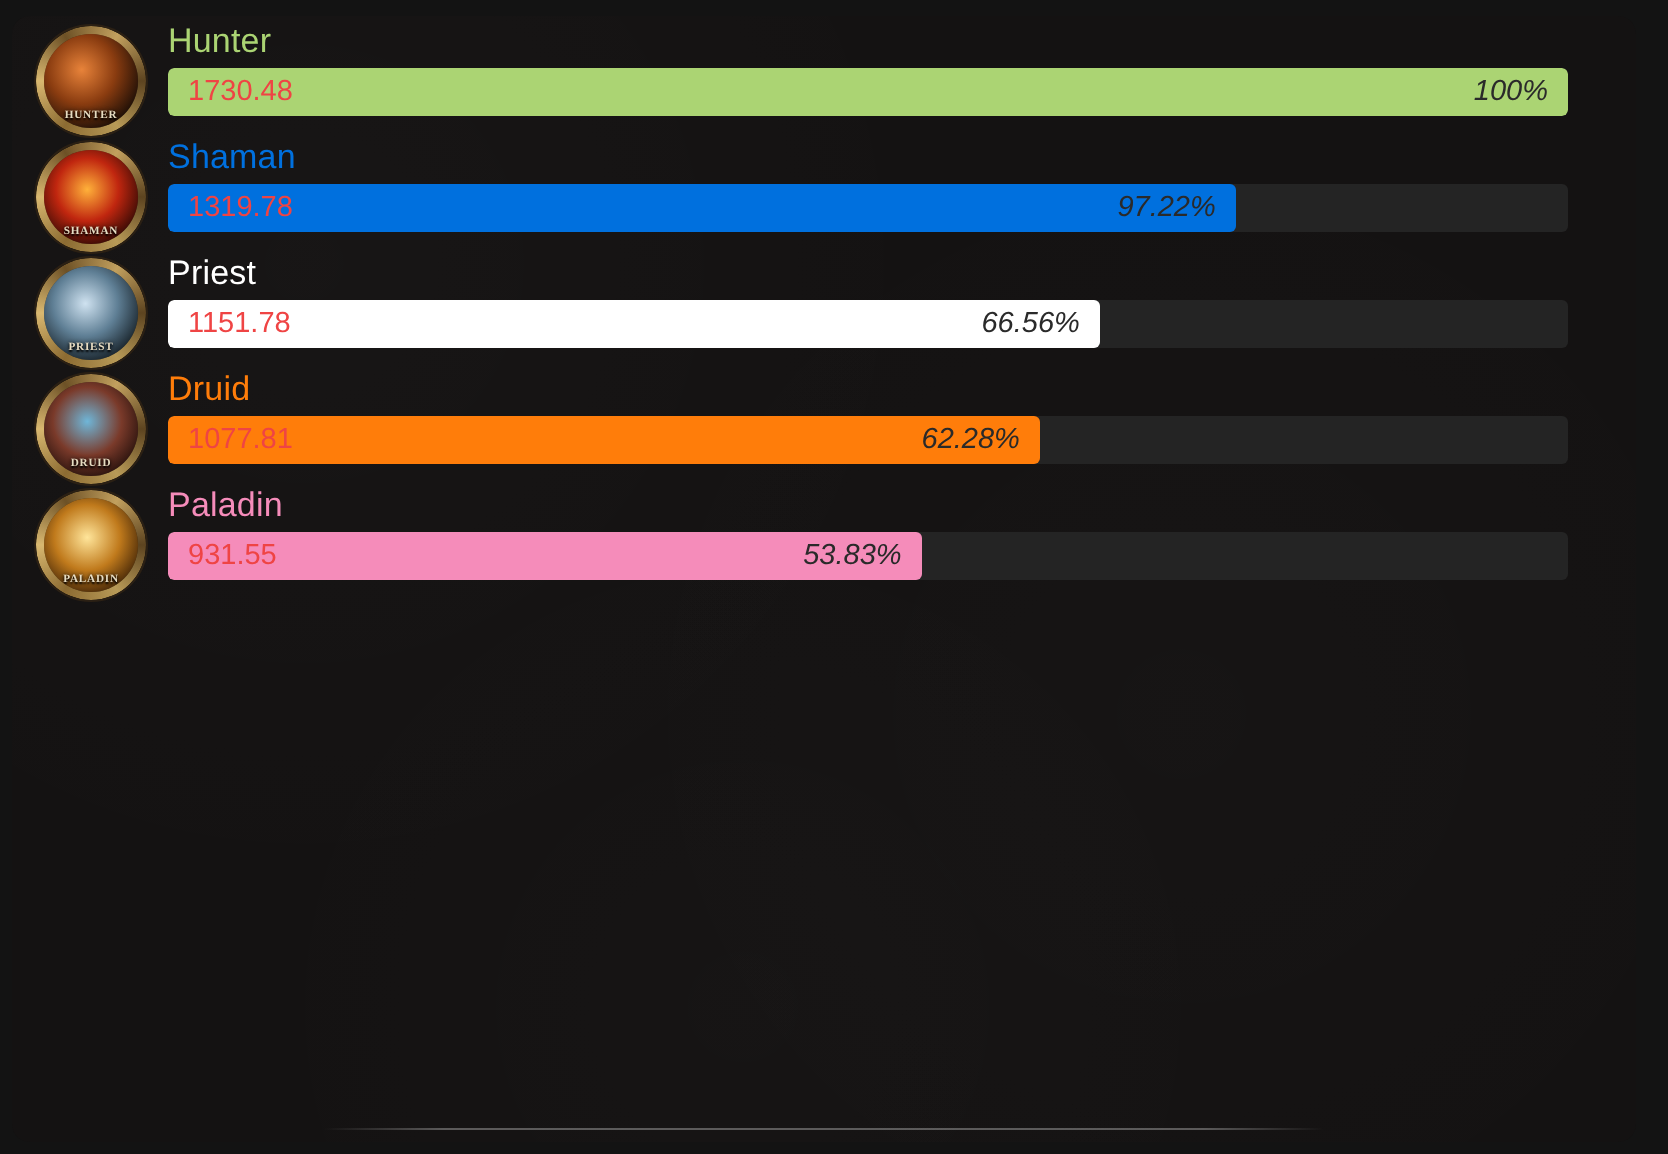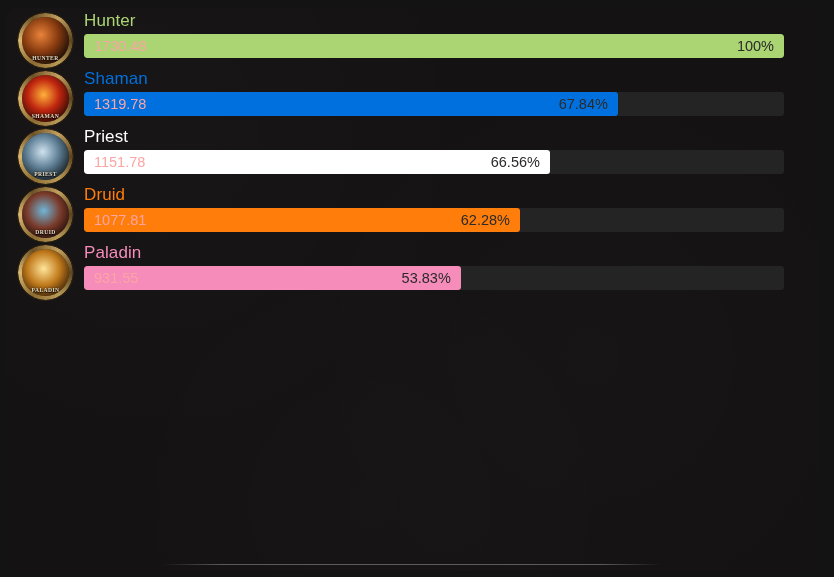--- a/index.html
+++ b/index.html
@@ -64,27 +64,28 @@
     background:#242424; border-radius:3px;
     overflow:hidden;
   }
   .fill{
     position:absolute; left:0; top:0; bottom:0;
     border-radius:3px;
   }
   .val{
     position:absolute; left:88px; top:26px;
     height:24px; line-height:24px;
-    font-size:14.5px; color:#fca5a5;
+    font-size:14.5px; color:#ef4444;
   }
   .pct{
     position:absolute; top:26px;
     height:24px; line-height:24px;
     font-size:14.5px; color:#2a2a2a;
     transform:translateX(-100%);
+    font-style:italic;
   }
   #divider{
     position:absolute; left:156px; bottom:6px;
     width:500px; height:1px;
     background:linear-gradient(to right, rgba(255,255,255,0), rgba(255,255,255,.30) 12%, rgba(255,255,255,.30) 88%, rgba(255,255,255,0));
   }
 </style>
 </head>
 <body>
 
@@ -111,21 +112,21 @@
           <div class="inner">
             <div class="art" style="background:radial-gradient(circle at 46% 42%, #ffb13a 0%, #c0260f 42%, #1b0503 84%)"></div>
             <div class="nm">SHAMAN</div>
           </div>
         </div>
         <div class="cname" style="color:#0070DE">Shaman</div>
         <div class="track">
           <div class="fill" style="width:76.27%;background:#0070DE"></div>
         </div>
         <div class="val">1319.78</div>
-        <div class="pct" style="left:601.89px">67.84%</div>
+        <div class="pct" style="left:601.89px">97.22%</div>
       </div>
       <div class="row">
         <div class="icon">
           <div class="ring"></div>
           <div class="inner">
             <div class="art" style="background:radial-gradient(circle at 44% 40%, #cfe2f0 0%, #5f7f95 42%, #0c1318 84%)"></div>
             <div class="nm">PRIEST</div>
           </div>
         </div>
         <div class="cname" style="color:#FFFFFF">Priest</div>

